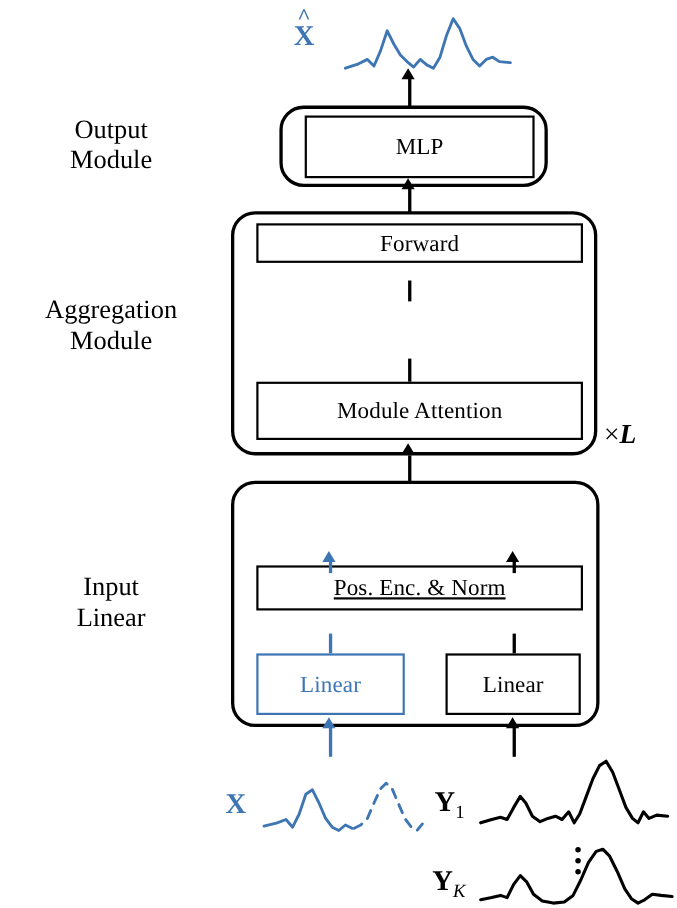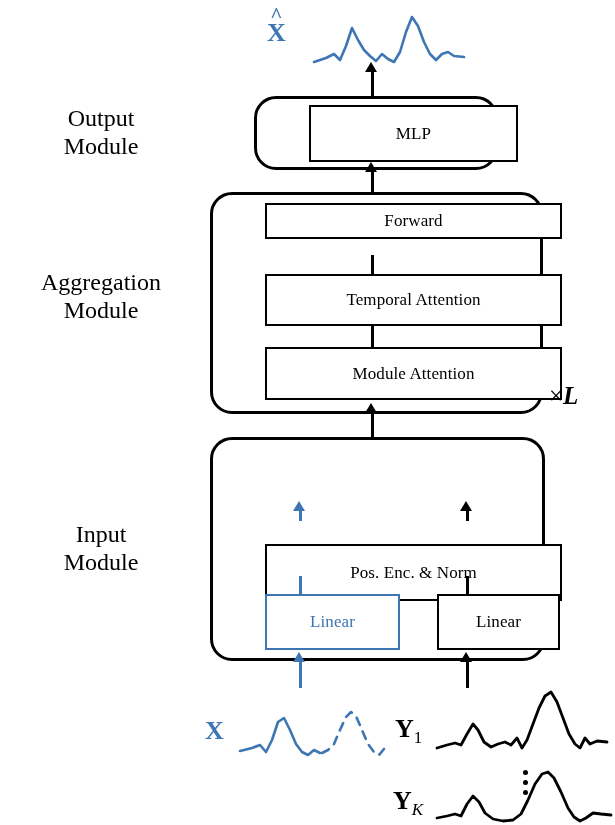--- a/index.html
+++ b/index.html
@@ -36,24 +36,23 @@
   
   .block{
     position:absolute;
     border:2.6px solid #000;
     background:#fff;
     box-sizing:border-box;
     display:flex;
     align-items:center;
     justify-content:center;
     font-family:"Liberation Serif", serif;
-    font-size:17px;
+    font-size:21px;
     color:#000;
     letter-spacing:.1px;
-    margin-left:32px;
   }
   .block.blue{
     border-color:#3e76b4;
     color:#3e76b4;
     border-width:2.4px;
   }
 
   
   .vline{position:absolute;background:#000;width:2.6px;}
   .vline.blue{background:#3e76b4;width:2.6px;}
@@ -125,39 +124,38 @@
   <div class="vline" style="left:371px;top:170px;height:24px;"></div>
   <div class="arrow" style="left:365px;top:162px;"></div>
 
   <div class="mod-label" style="left:2px;top:268px;width:198px;">Aggregation
 Module</div>
 
   <div class="outer-box" style="left:210px;top:192px;width:333px;height:222px;"></div>
 
   <div class="block" style="left:233px;top:203px;width:297px;height:36px;">Forward</div>
 
-  <div class="block" style="left:233px;top:274px;width:297px;height:52px;">Temporal Attention</div>
 
   <div class="block" style="left:233px;top:347px;width:297px;height:53px;">Module Attention</div>
 
   <div class="vline" style="left:371px;top:255px;height:19px;"></div>
   <div class="vline" style="left:371px;top:326px;height:21px;"></div>
 
   <div class="xl-label" style="left:549px;top:382px;"><span>×</span><i>L</i></div>
 
   <div class="vline" style="left:371px;top:414px;height:26px;"></div>
   <div class="arrow" style="left:365px;top:403px;"></div>
 
   <div class="mod-label" style="left:12px;top:520px;width:178px;">Input
-Module</div>
+Linear</div>
 
   <div class="outer-box" style="left:210px;top:437px;width:335px;height:224px;"></div>
 
 
-  <div class="block" style="left:233px;top:544px;width:297px;height:57px;">Pos. Enc. &amp; Norm</div>
+  <div class="block" style="left:233px;top:514px;width:297px;height:41px;text-decoration:underline;">Pos. Enc. &amp; Norm</div>
 
   <div class="block blue" style="left:233px;top:594px;width:135px;height:56px;">Linear</div>
 
   <div class="block" style="left:405px;top:594px;width:123px;height:56px;">Linear</div>
 
   <div class="vline blue" style="left:299px;top:576px;height:18px;"></div>
 
   <div class="vline" style="left:466px;top:576px;height:18px;"></div>
 
   <div class="vline blue" style="left:299px;top:510px;height:11px;"></div>

